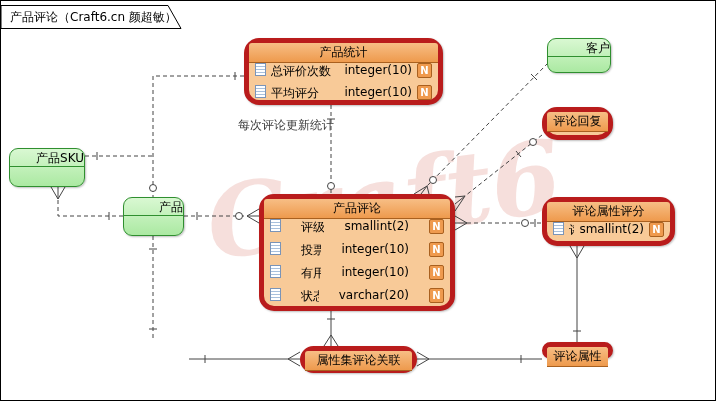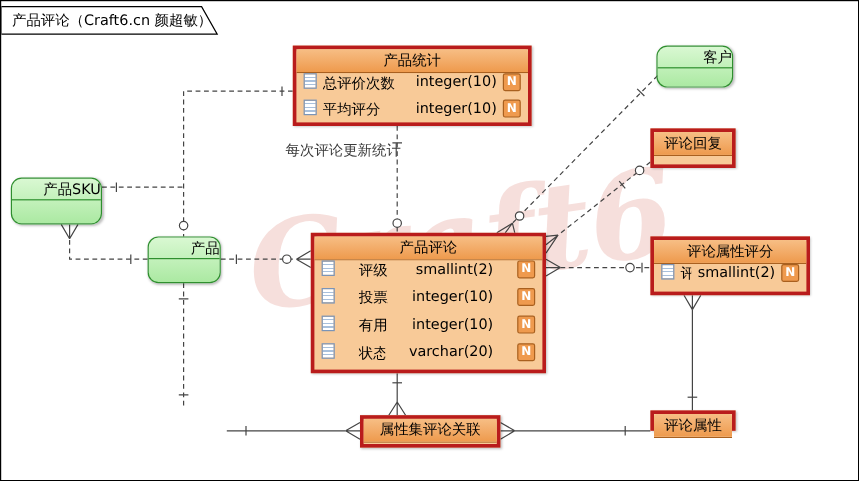--- a/index.html
+++ b/index.html
@@ -19,21 +19,21 @@
   svg.wires{position:absolute;left:0;top:0;}
   .dash{fill:none;stroke:#444;stroke-width:1;stroke-dasharray:4 3;}
   .solidln{fill:none;stroke:#444;stroke-width:1;}
   .mark{fill:none;stroke:#444;stroke-width:1;}
   circle.mark{fill:#fff;stroke:#444;}
   .tabshape{position:absolute;left:0;top:4px;}
   .tabtext{position:absolute;left:9px;top:8px;font-size:12px;white-space:nowrap;}
   .annotation{position:absolute;left:237px;top:116px;font-size:12px;color:#3a3a3a;white-space:nowrap;}
 
   .ent{position:absolute;box-sizing:border-box;}
-  .orange{background:#F8CA98;border:3px solid #b91c1c;border-radius:0;box-shadow:1px 1px 2px rgba(0,0,0,0.25);}
+  .orange{background:#F8CA98;border:5px solid #b91c1c;border-radius:15px;box-shadow:1px 1px 2px rgba(0,0,0,0.25);}
   .ohead{background:linear-gradient(#F7BE85,#EE9A4D);border-bottom:1px solid #A9601F;
          text-align:center;height:19px;line-height:19px;border-radius:3px 3px 0 0;overflow:hidden;}
   .row{display:flex;align-items:flex-start;height:22px;padding:0 6px;gap:5px;}
   .e-review .row{height:23px;gap:20px;}
   .e-score .row{height:26px;}
   .fname{white-space:nowrap;overflow:hidden;}
   .e-stats .fname{width:78px;}
   .e-review .fname{width:66px;}
   .e-score .fname{width:36px;}
   .ftype{white-space:nowrap;}

